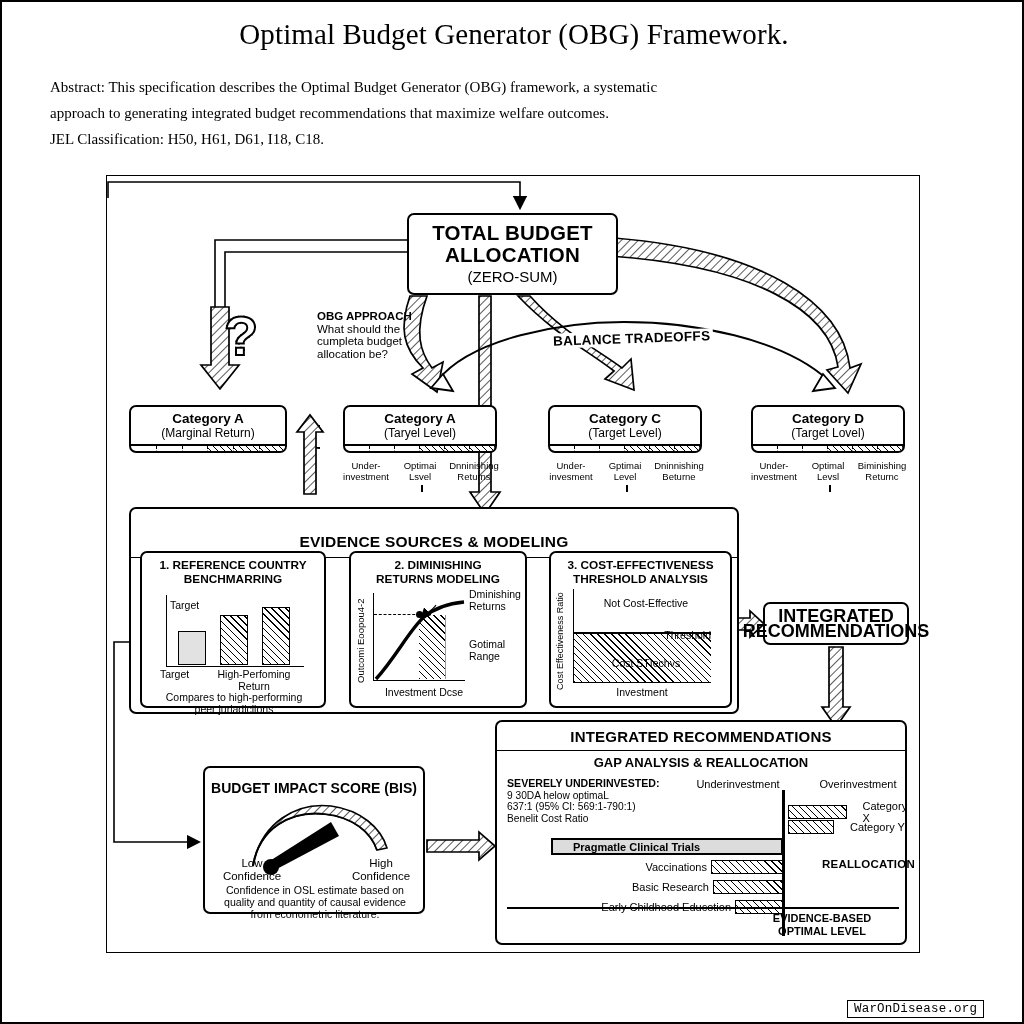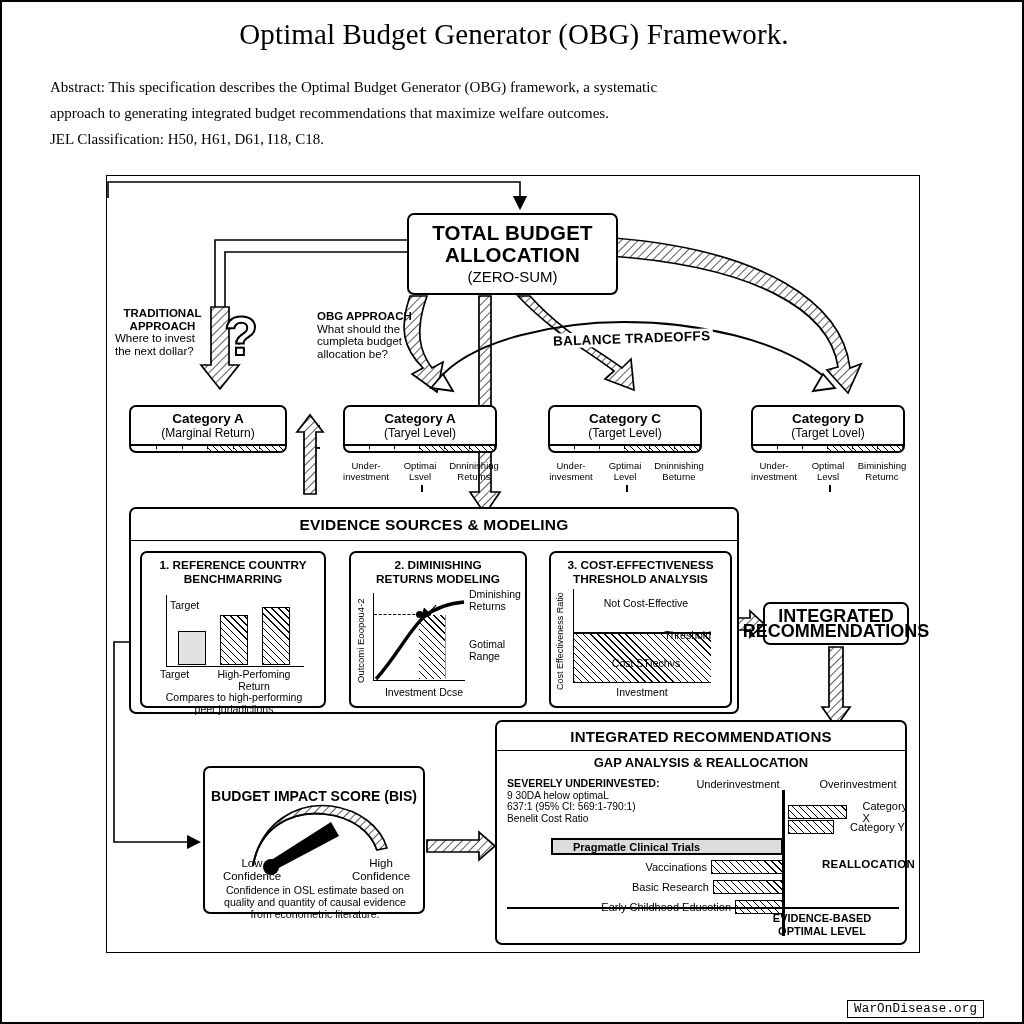--- a/index.html
+++ b/index.html
@@ -67,21 +67,21 @@
   .zl-A{left:337px;top:459px;width:162px;}
   .zl-C{left:542px;top:459px;width:162px;}
   .zl-D{left:745px;top:459px;width:162px;}
   .tick{position:absolute;width:1.5px;height:7px;background:#000;left:50%;}
   .tk-A{top:483px;left:419px;}
   .tk-C{top:483px;left:624px;}
   .tk-D{top:483px;left:827px;}
 
   
   .evidence{position:absolute;left:127px;top:505px;width:610px;height:207px;border:2.2px solid #000;border-radius:7px;box-sizing:border-box;background:#fff;}
-  .evidence .etitle{text-align:center;font-size:15.5px;font-weight:bold;padding-top:7px;letter-spacing:.2px;}
+  .evidence .etitle{text-align:center;font-size:15.5px;font-weight:bold;padding-top:24px;letter-spacing:.2px;}
   .evidence .erule{border-top:1.8px solid #000;margin-top:6px;}
   .panel{position:absolute;top:42px;height:157px;border:2.2px solid #000;border-radius:7px;box-sizing:border-box;background:#fff;}
   .p1{left:9px;width:186px;}
   .p2{left:218px;width:178px;}
   .p3{left:418px;width:183px;}
   .panel .ptitle{text-align:center;font-size:11.8px;font-weight:bold;line-height:13.5px;padding-top:6px;}
 
   
   .p1chart{position:absolute;left:24px;top:42px;width:138px;height:72px;}
   .p1axis{position:absolute;left:0;bottom:0;width:100%;height:100%;border-left:1.6px solid #000;border-bottom:1.6px solid #000;box-sizing:border-box;}
@@ -117,21 +117,21 @@
   .p3t2{position:absolute;left:60px;top:76px;width:100px;text-align:right;font-size:10.5px;}
   .p3t3{position:absolute;left:30px;top:104px;width:130px;text-align:center;font-size:10.5px;}
   .p3xl{position:absolute;left:22px;top:133px;width:138px;text-align:center;font-size:10.5px;}
 
   
   .irbox{left:761px;top:600px;width:146px;height:43px;}
   .irbox .t{font-size:18px;font-weight:bold;line-height:14.5px;}
 
   
   .bis{position:absolute;left:201px;top:764px;width:222px;height:148px;border:2.2px solid #000;border-radius:7px;box-sizing:border-box;background:#fff;}
-  .bis .btitle{text-align:center;font-size:14px;font-weight:bold;padding-top:20px;}
+  .bis .btitle{text-align:center;font-size:14px;font-weight:bold;padding-top:12px;}
   .glow{position:absolute;left:12px;top:89px;width:70px;text-align:center;font-size:11.5px;line-height:12.5px;}
   .ghigh{position:absolute;left:138px;top:89px;width:76px;text-align:center;font-size:11.5px;line-height:12.5px;}
   .bfoot{position:absolute;left:6px;top:116px;width:208px;text-align:center;font-size:10.6px;line-height:12px;}
 
   
   .gap{position:absolute;left:493px;top:718px;width:412px;height:225px;border:2.2px solid #000;border-radius:7px;box-sizing:border-box;background:#fff;}
   .gap .gt1{text-align:center;font-size:15px;font-weight:bold;padding-top:6px;letter-spacing:.2px;}
   .gap .grule{border-top:1.8px solid #000;margin-top:5px;}
   .gap .gt2{text-align:center;font-size:13px;font-weight:bold;padding-top:4px;}
   .sev{position:absolute;left:10px;top:56px;width:190px;font-size:10.2px;line-height:11.6px;}
@@ -246,26 +246,20 @@
       <path d="M510,826 L510,841 L538,841" marker-end="url(#ah)"></path>
     </g>
   </svg>
 
   <div class="node tba">
     <div class="l1">TOTAL BUDGET</div>
     <div class="l1">ALLOCATION</div>
     <div class="l2">(ZERO-SUM)</div>
   </div>
 
-  <div class="cap cap-trad">
-    <div class="hd">TRADITIONAL</div>
-    <div class="hd">APPROACH</div>
-    <div class="bd">Where to invest</div>
-    <div class="bd">the next dollar?</div>
-  </div>
 
   <div class="qmark">?</div>
 
   <div class="cap cap-obg">
     <div class="hd">OBG APPROACH</div>
     <div class="bd">What should the</div>
     <div class="bd">cumpleta budget</div>
     <div class="bd">allocation be?</div>
   </div>
 

